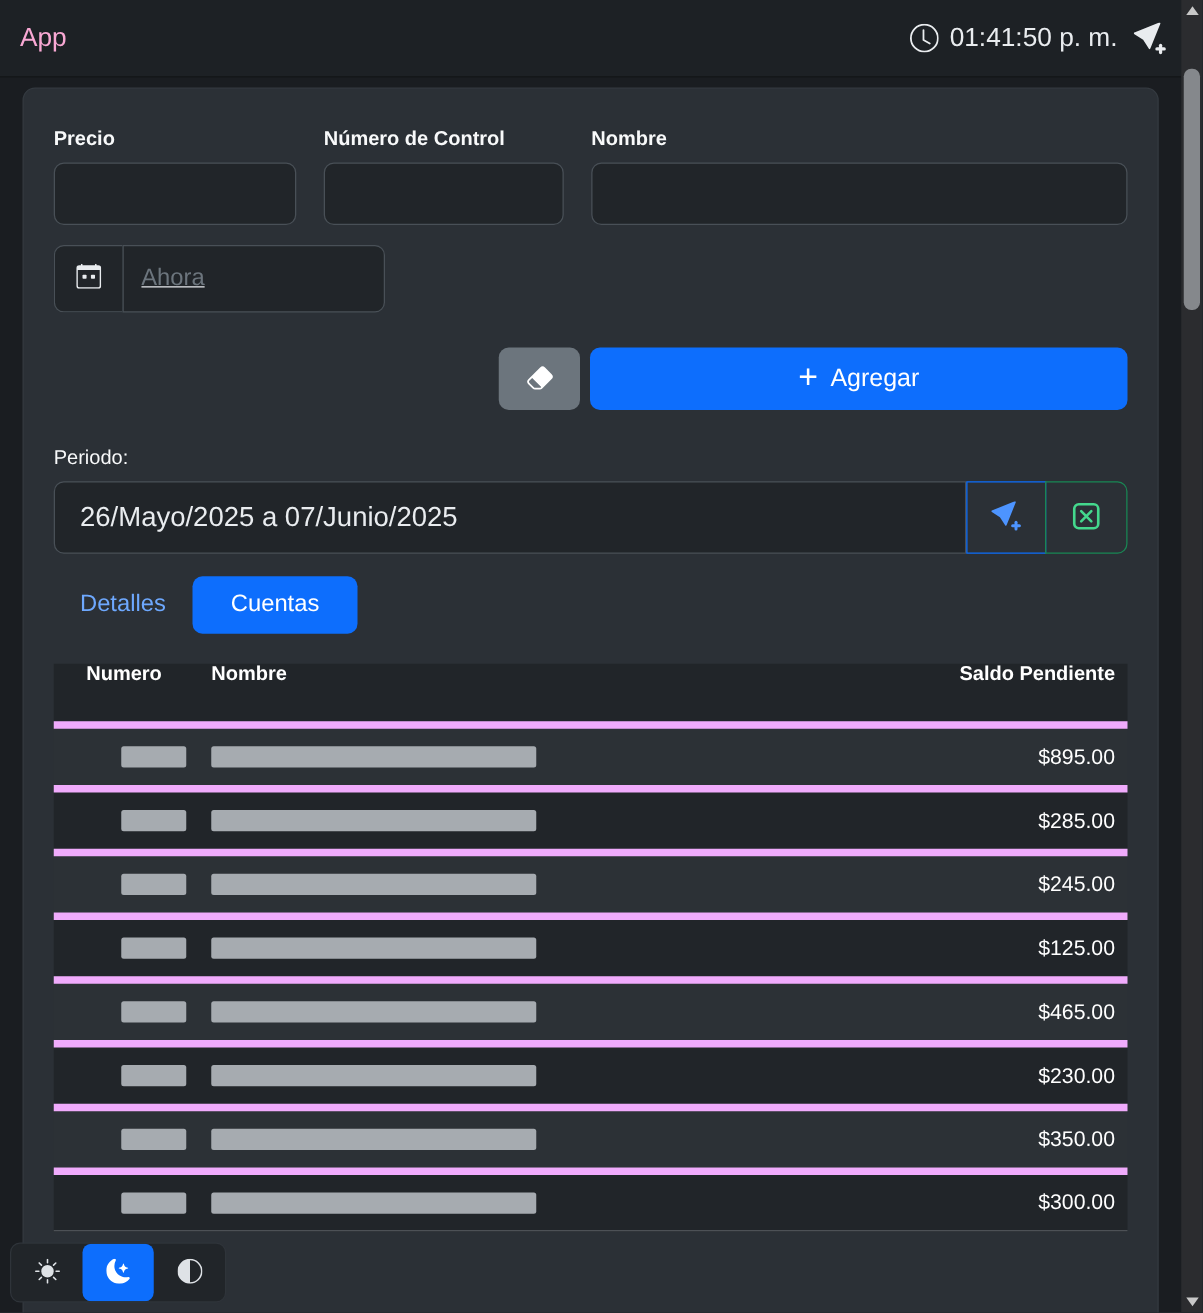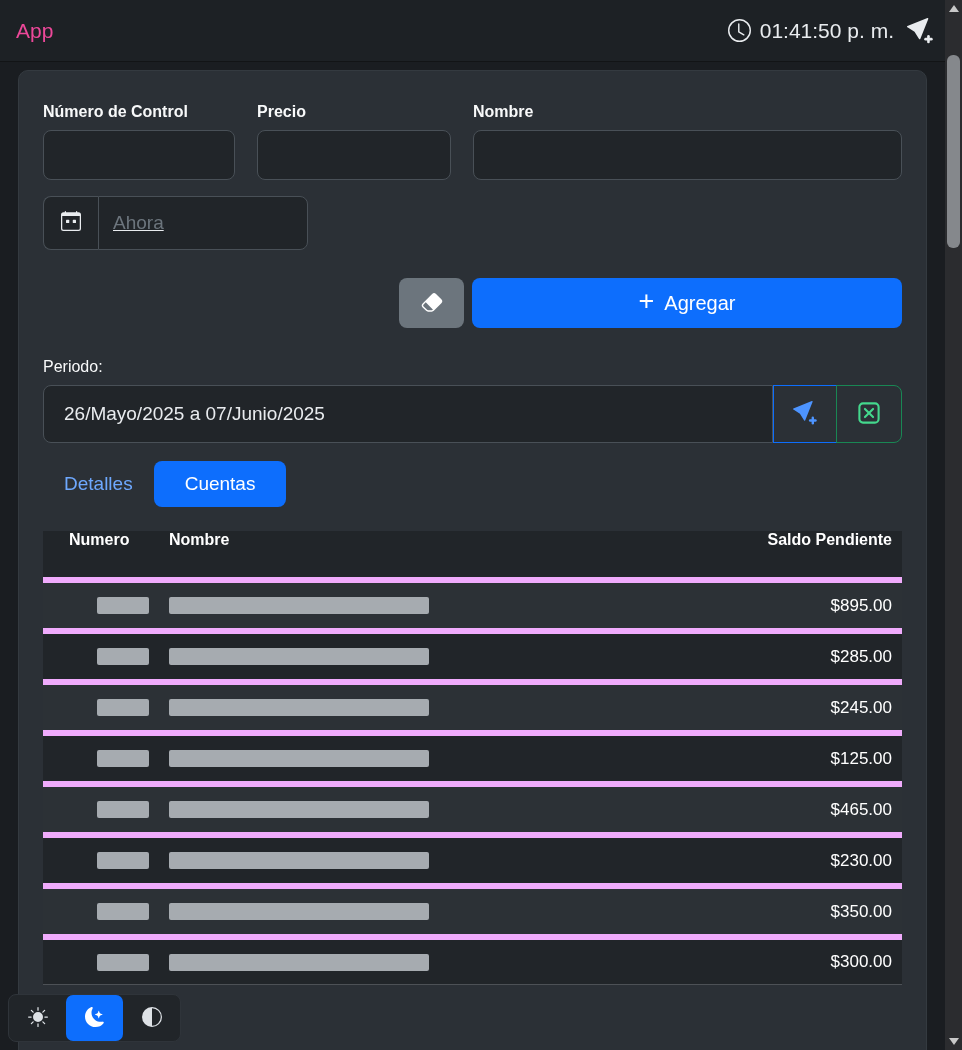--- a/index.html
+++ b/index.html
@@ -10,21 +10,21 @@
     position:relative;
   }
   .content { position:absolute; left:0; top:0; width:945px; height:1050px; }
 
   
   .navbar {
     height:62px; background:#1d2125; border-bottom:1px solid #121416;
     display:flex; align-items:center; justify-content:space-between;
     padding:0 12px 0 16px;
   }
-  .brand { color:#ec4899; font-size:21px; }
+  .brand { color:#f9a8d4; font-size:21px; }
   .nav-right { display:flex; align-items:center; gap:9px; color:#e9ecef; font-size:21px; }
   .nav-right svg { display:block; }
 
   
   .card {
     position:absolute; left:18px; top:70px; width:909px; height:1060px;
     background:#2b3036; border:1px solid #343a40; border-radius:10px;
     padding:32px 24px 24px 24px;
   }
 
@@ -60,21 +60,21 @@
     color:#ffffff; font-size:20px; display:flex; align-items:center; justify-content:center;
     gap:10px; cursor:pointer;
   }
   .plus-glyph { font-size:27px; line-height:1; margin-top:-3px; font-weight:300; }
 
   
   .periodo-label { margin-top:30px; font-weight:normal; font-size:16px; color:#f8f9fa; }
   .period-group { margin-top:9px; display:flex; height:58px; }
   .pg-input {
     flex:1; background:#212529; border:1px solid #495057; border-radius:8px 0 0 8px;
-    color:#e9ecef; font-size:19px; padding:0 20px; min-width:0;
+    color:#e9ecef; font-size:22px; padding:0 20px; min-width:0;
   }
   .pg-btn { background:transparent; display:flex; align-items:center; justify-content:center; cursor:pointer; }
   .pg-send { width:64px; border:1px solid #0d6efd; }
   .pg-excel { width:66px; border:1px solid #198754; margin-left:-1px; border-radius:0 8px 8px 0; }
 
   
   .tabs { margin-top:18px; display:flex; align-items:center; gap:2px; padding-left:2px; }
   .tab-detalles { background:none; border:none; color:#6ea8fe; font-size:19px; padding:12px 19px; cursor:pointer; }
   .tab-cuentas { background:#0d6efd; border:none; color:#ffffff; font-size:19px; padding:12px 31px; border-radius:8px; cursor:pointer; }
 
@@ -135,26 +135,26 @@
           <rect x="12.4" y="10.4" width="1.6" height="5.2" rx="0.8"></rect>
           <rect x="10.6" y="12.2" width="5.2" height="1.6" rx="0.8"></rect>
         </svg>
       </span>
     </div>
   </div>
 
   <div class="card">
 
     <div class="fields">
+      <div class="field f-precio">
+        <label>Precio</label>
+        <input type="text" style="">
+      </div>
       <div class="field f-control">
         <label>Número de Control</label>
-        <input type="text" style="">
-      </div>
-      <div class="field f-precio">
-        <label>Precio</label>
         <input type="text" style="">
       </div>
       <div class="field f-nombre">
         <label>Nombre</label>
         <input type="text" style="">
       </div>
     </div>
 
     <div class="date-group">
       <div class="dg-btn">

